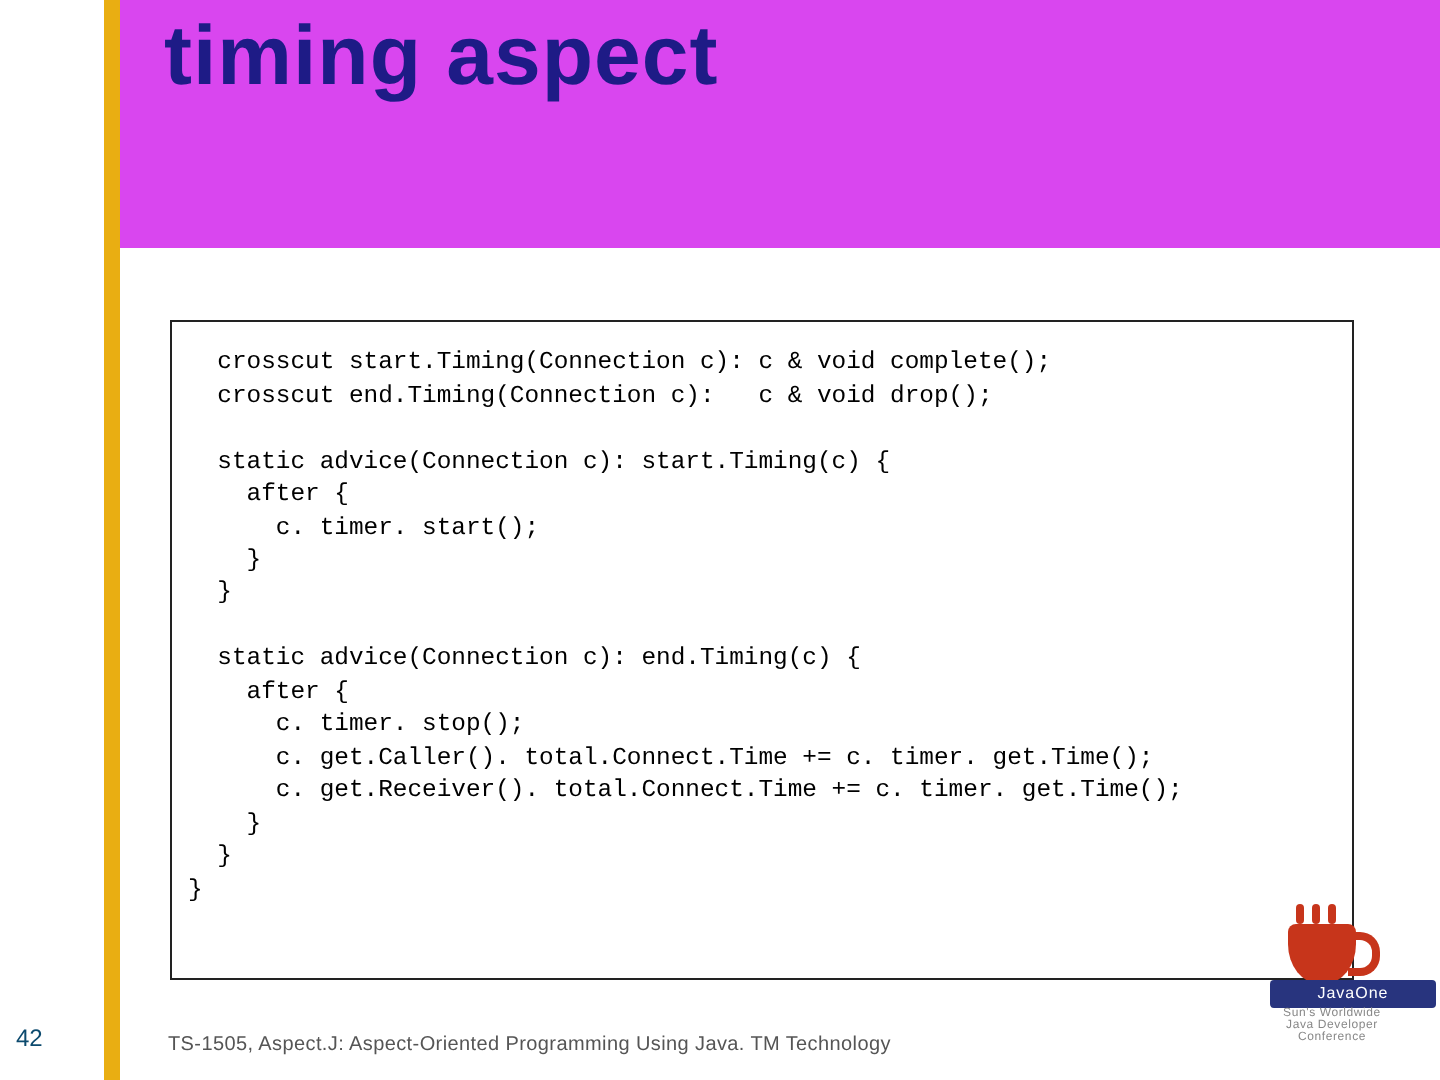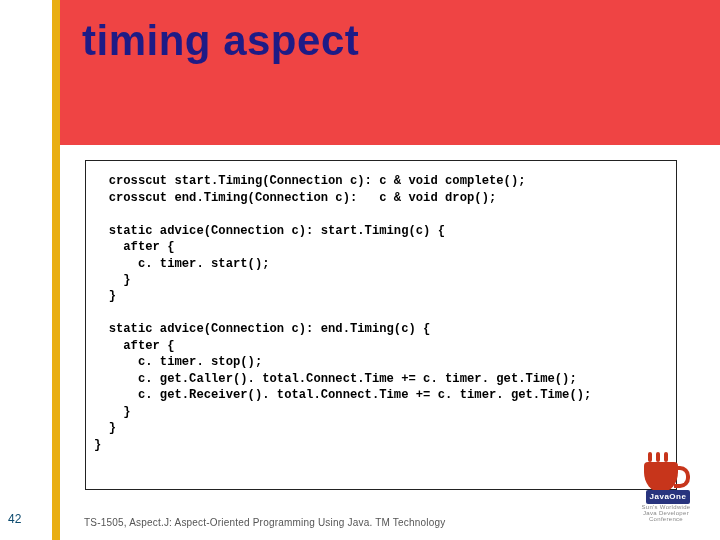--- a/index.html
+++ b/index.html
@@ -26,45 +26,45 @@
     top: 0;
     width: 8px;
     height: 540px;
     background: #e9ae12;
   }
   .title-band {
     position: absolute;
     left: 60px;
     top: 0;
     width: 660px;
-    height: 145px;
-    background: #ef4444;
+    height: 124px;
+    background: #d946ef;
     box-sizing: border-box;
-    padding: 18px 20px 0 22px;
+    padding: 5px 20px 0 22px;
   }
   .title {
     font-size: 42px;
     font-weight: bold;
     color: #1e1b86;
     line-height: 1.1;
     letter-spacing: 0.5px;
   }
   .content {
     position: absolute;
     left: 85px;
     top: 148px;
     width: 592px;
     height: 330px;
     border: 1px solid #222;
     box-sizing: border-box;
     padding: 12px 6px 6px 8px;
     font-family: "Courier New", Courier, monospace;
     font-size: 12.2px;
     line-height: 1.35;
-    font-weight: bold;
+    font-weight: normal;
     color: #000;
     white-space: pre;
     overflow: hidden;
   }
   .footer {
     position: absolute;
     left: 84px;
     bottom: 12px;
     font-size: 10px;
     color: #555;
@@ -110,29 +110,29 @@
     left: 14px;
     top: -4px;
     width: 4px;
     height: 10px;
     background: #c7351b;
     border-radius: 2px;
     box-shadow: 8px 0 0 #c7351b, 16px 0 0 #c7351b;
   }
   .logo .band {
     position: absolute;
-    left: 12px;
+    left: 1px;
     top: 34px;
-    width: 44px;
+    width: 83px;
     height: 14px;
     background: #28347e;
     border-radius: 2px;
     color: #fff;
     font-size: 8px;
-    font-weight: bold;
+    font-weight: normal;
     text-align: center;
     line-height: 14px;
     letter-spacing: 0.5px;
   }
   .logo .sub {
     position: absolute;
     left: 0;
     top: 48px;
     width: 64px;
     font-size: 6px;

